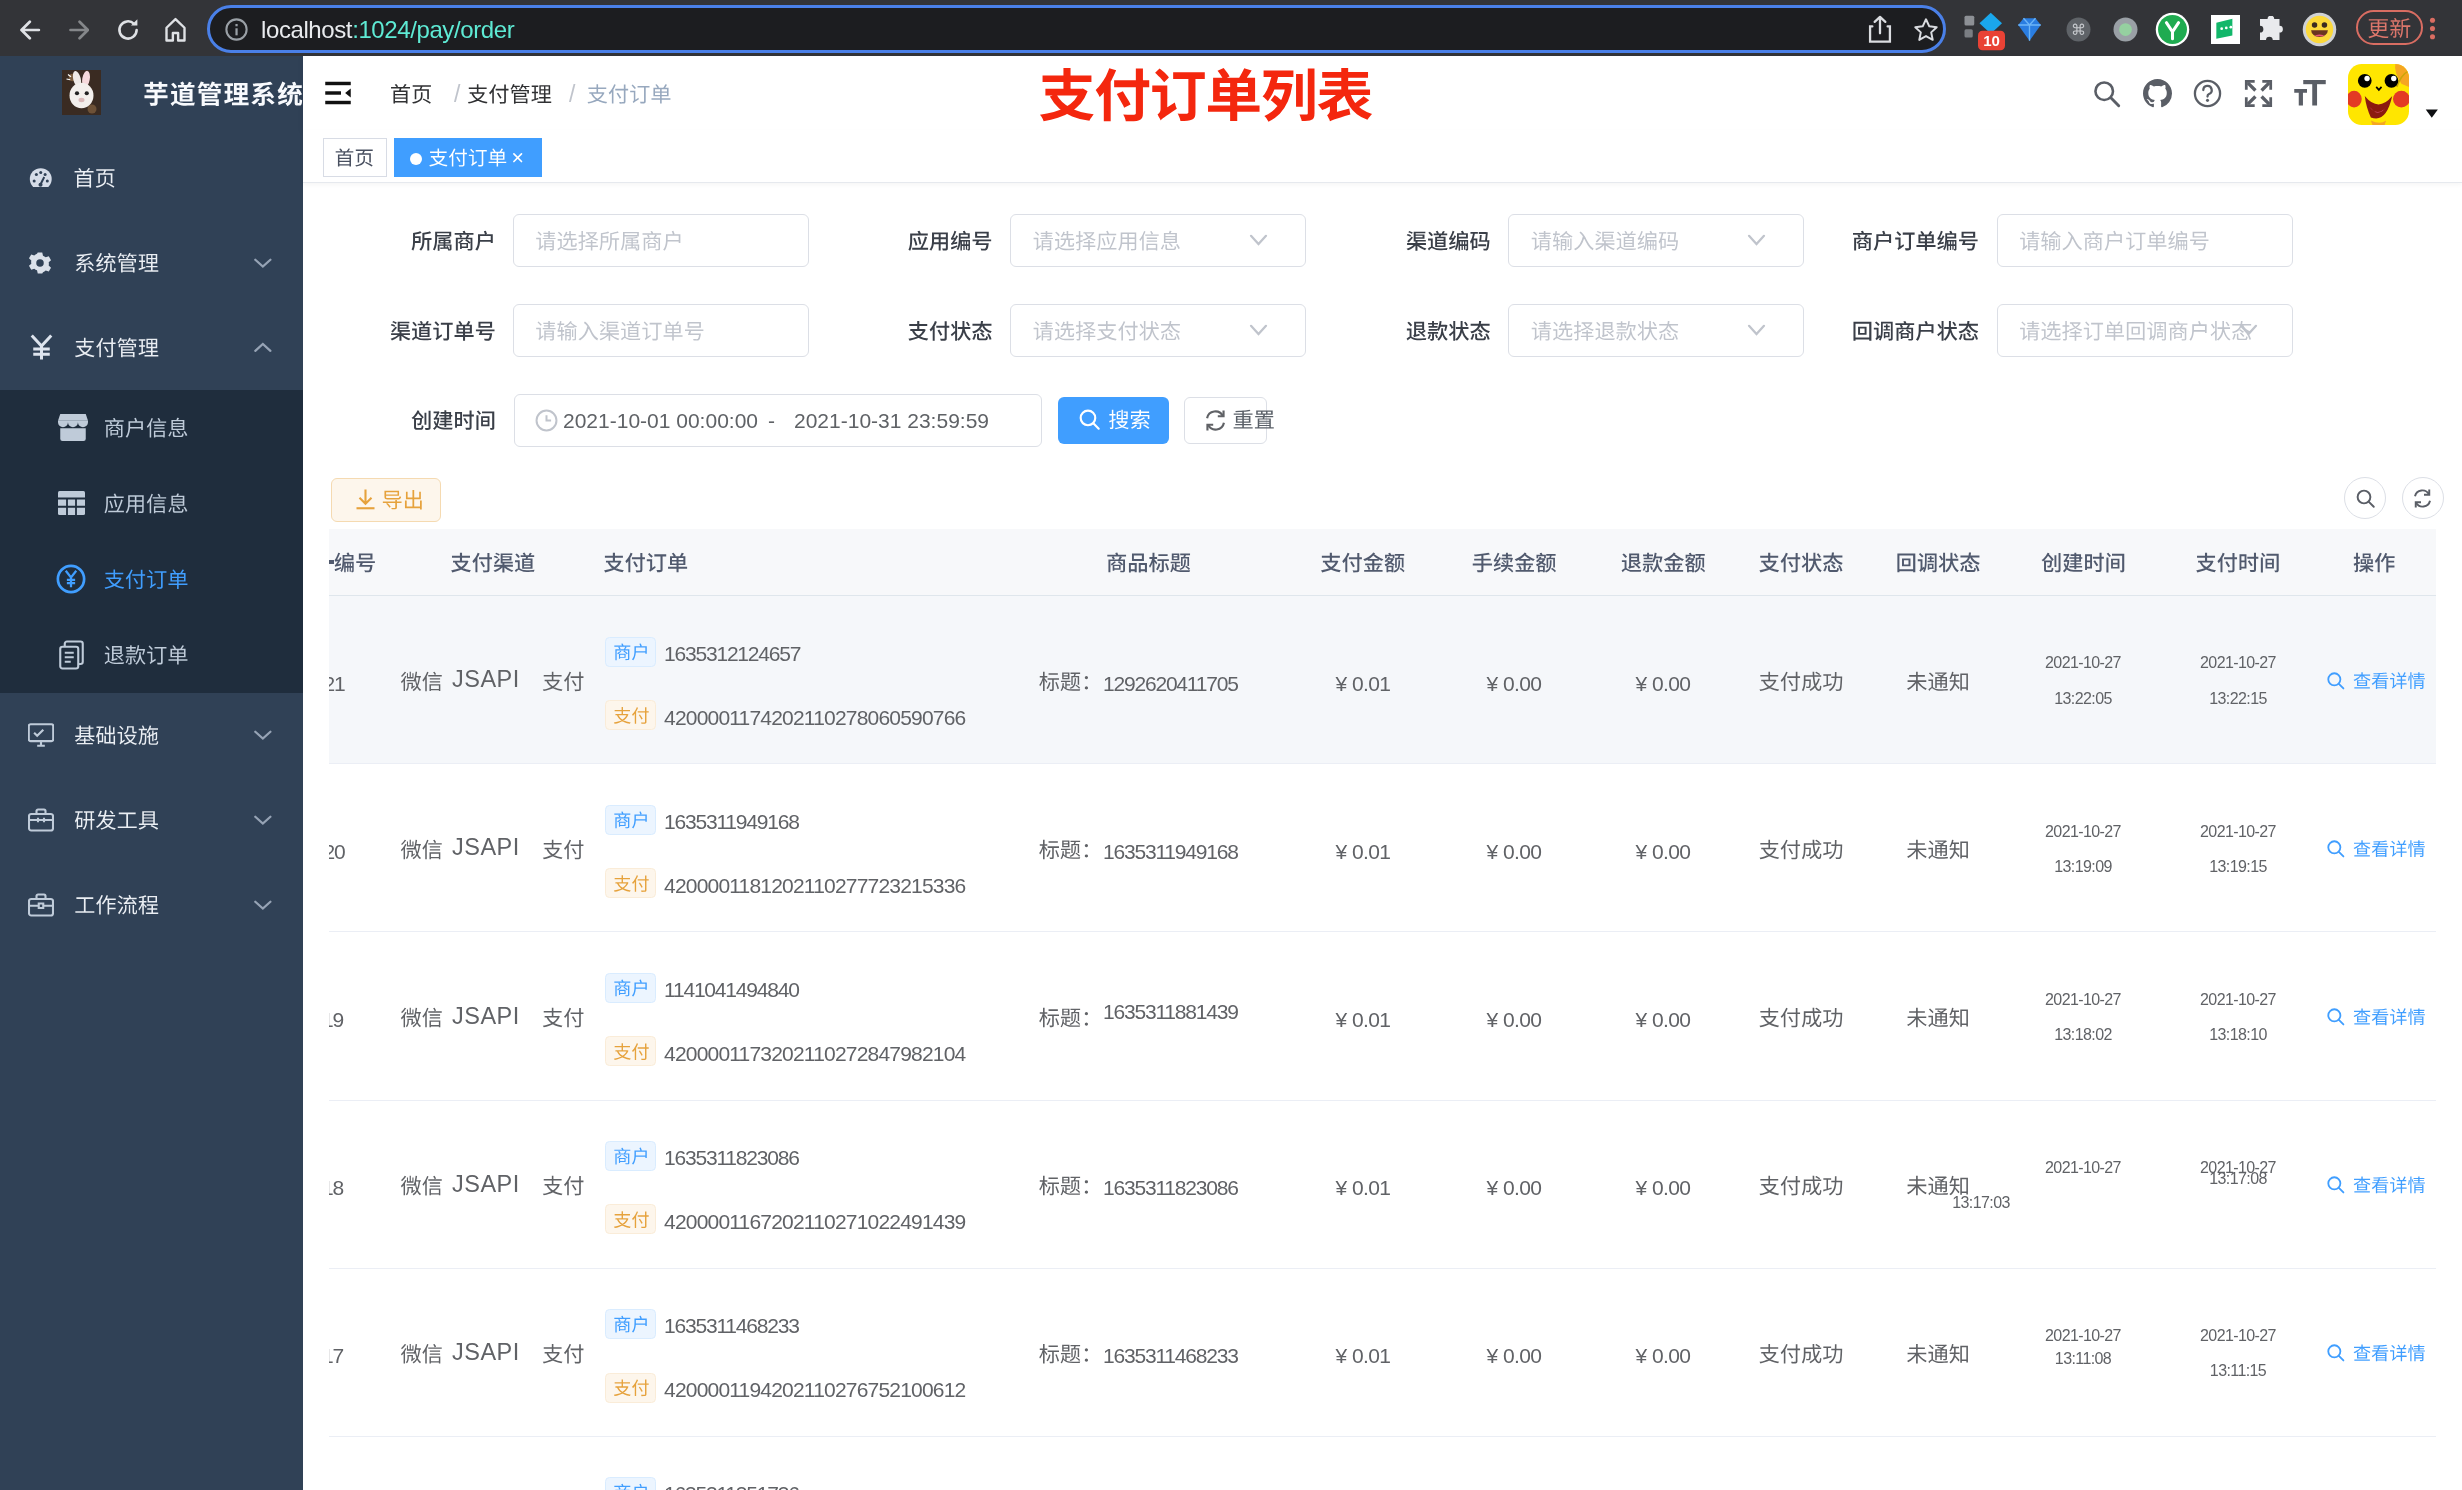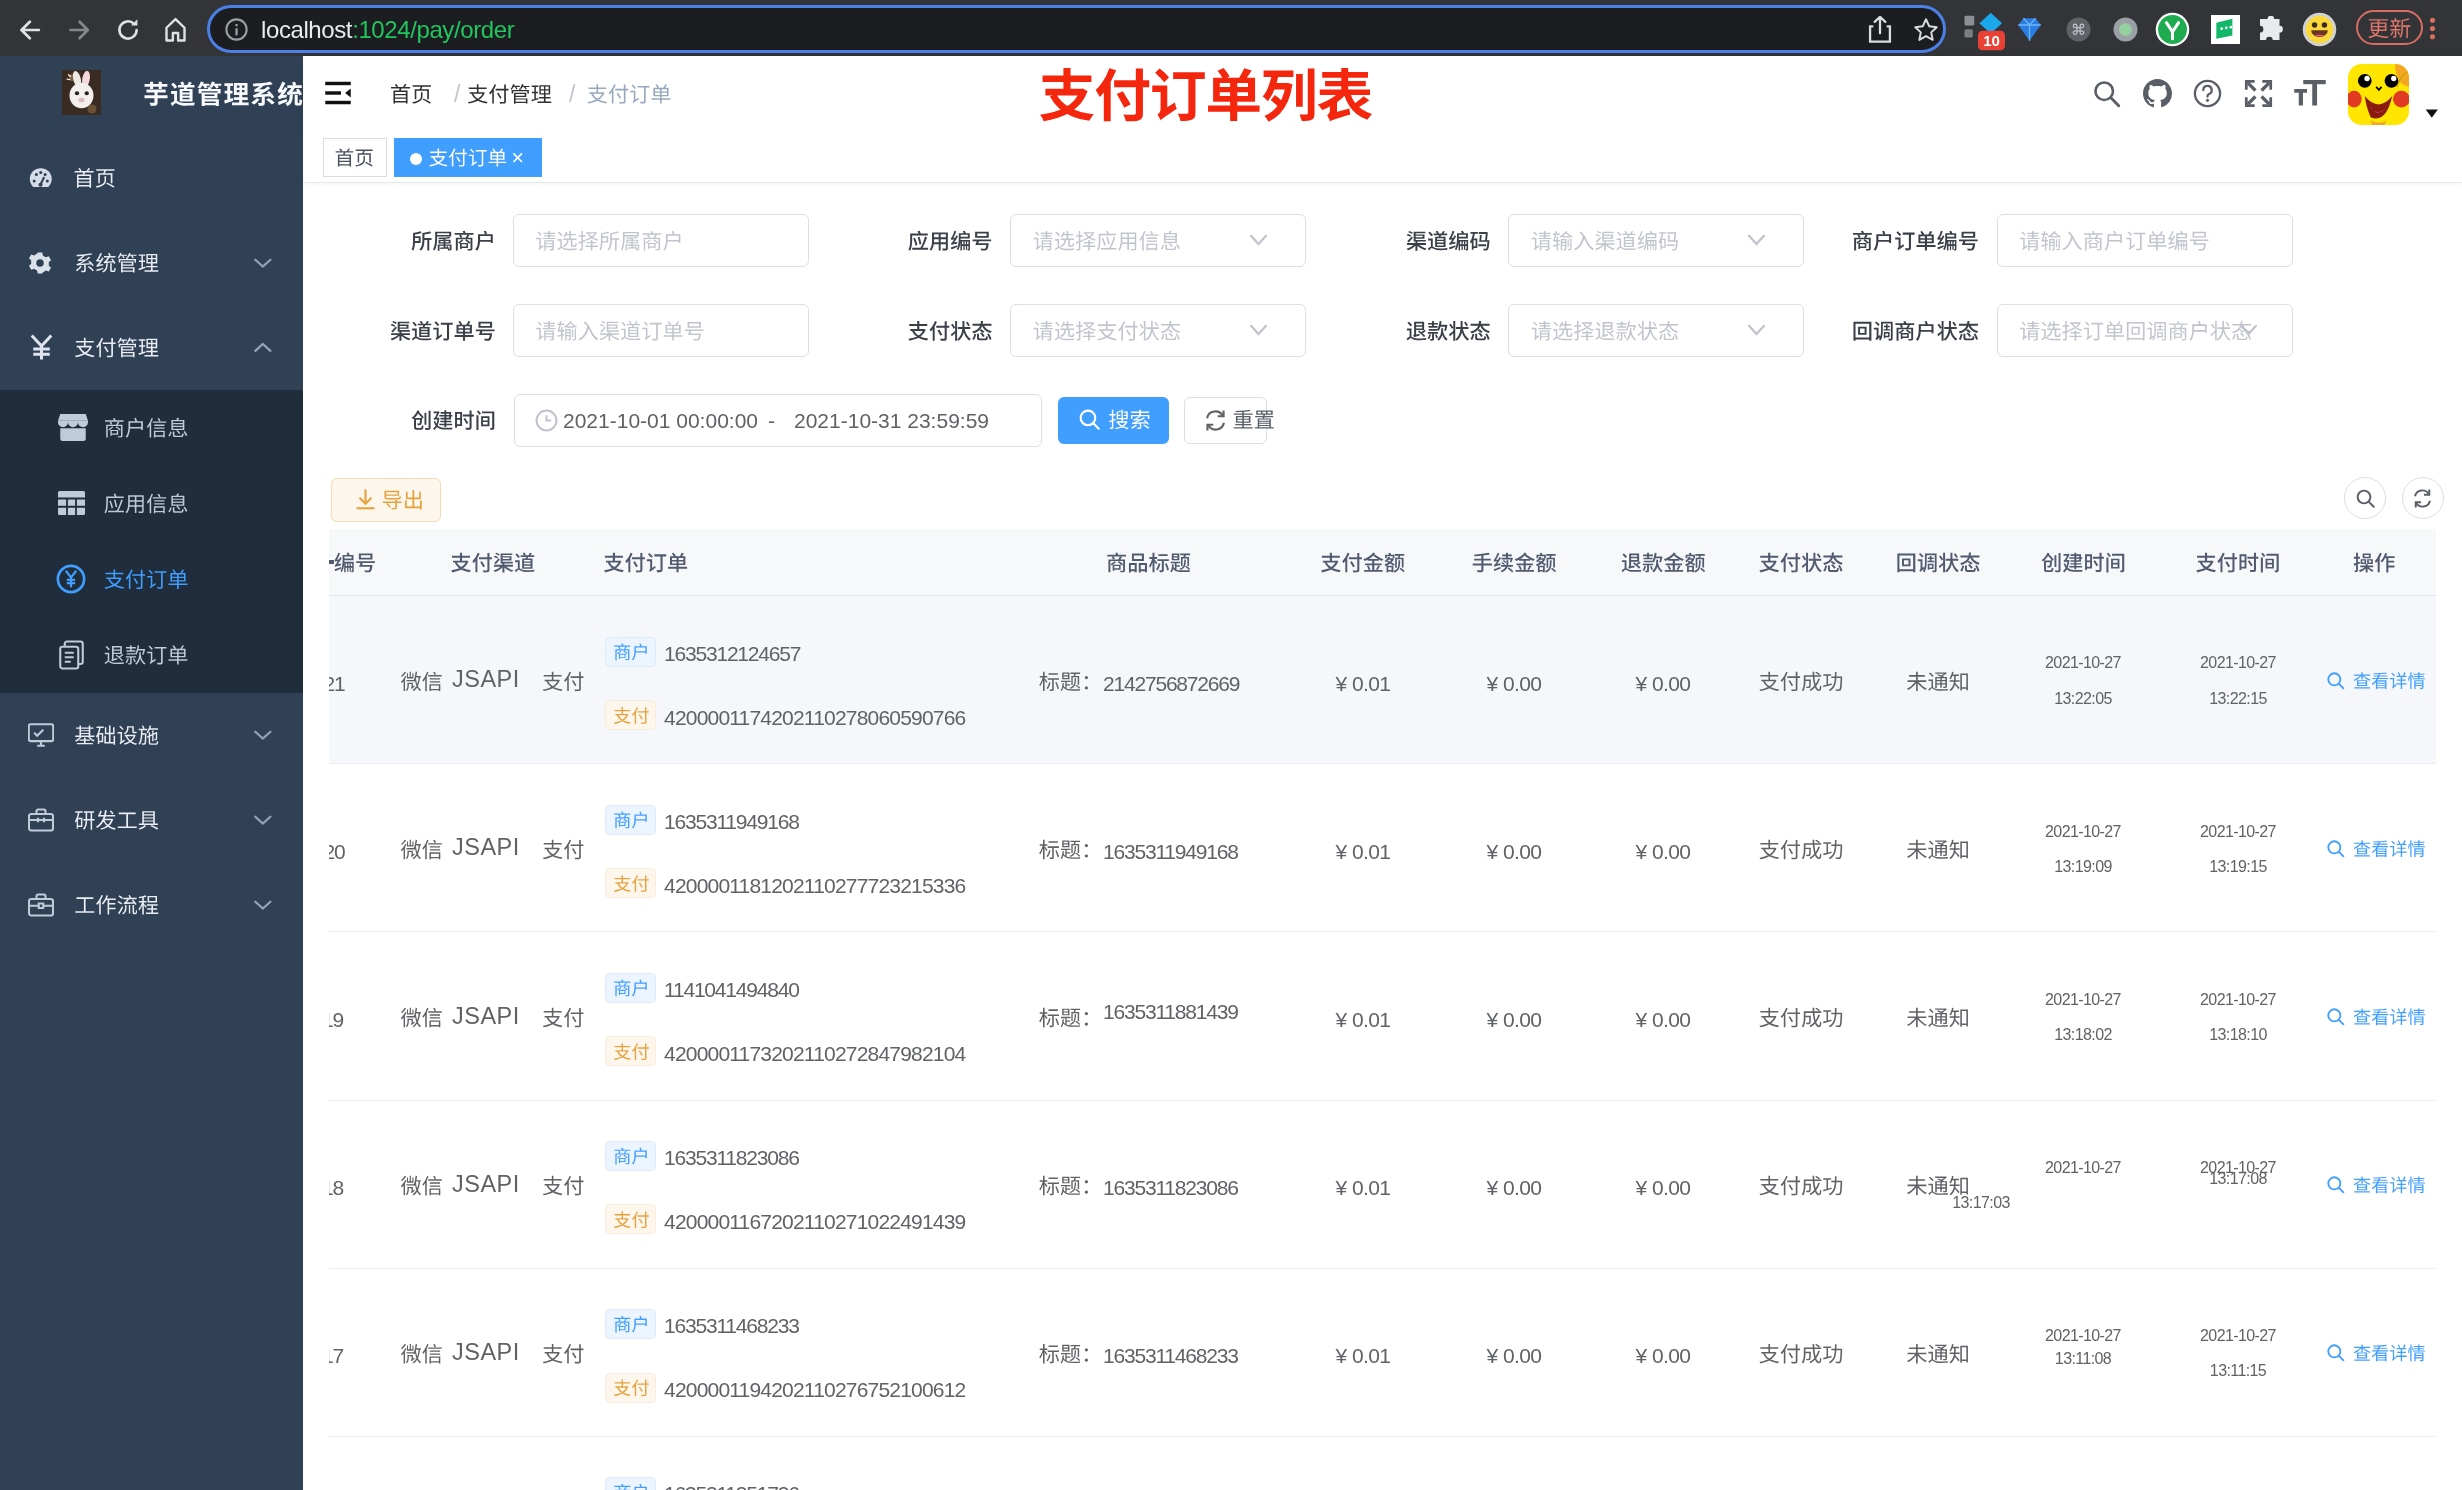--- a/index.html
+++ b/index.html
@@ -52,21 +52,21 @@
   <svg class="abs" style="left:165px;top:16.7px" width="21" height="26" viewBox="0 0 28 34">
       <path d="M2 14 L14 2.5 L26 14 V31 H17.5 V21 H10.5 V31 H2 Z" stroke="#dfe1e5" stroke-width="3.2" fill="none" stroke-linejoin="round"></path>
     </svg>
   <div id="pill"></div>
 
   <svg class="abs" style="left:225px;top:18px" width="23" height="23" viewBox="0 0 30 30">
       <circle cx="15" cy="15" r="13.2" stroke="#9aa0a6" stroke-width="2.7" fill="none"></circle>
       <rect x="13.6" y="13.4" width="2.9" height="9.2" fill="#9aa0a6"></rect>
       <rect x="13.6" y="7.8" width="2.9" height="3" fill="#9aa0a6"></rect>
     </svg>
-  <div class="t" style="left:261px;top:18px;font-size:24px;color:#e9ebee;font-weight:500;letter-spacing:-0.4px">localhost<span style="color:#22c55e">:1024/pay/order</span></div>
+  <div class="t" style="left:261px;top:18px;font-size:24px;color:#e9ebee;font-weight:500;letter-spacing:-0.4px">localhost<span style="color:#5eead4">:1024/pay/order</span></div>
 
   <svg class="abs" style="left:1867px;top:15px" width="26" height="29" viewBox="0 0 34 38">
       <path d="M17 3 V24 M10 9 L17 2.5 L24 9" stroke="#dadce0" stroke-width="3" fill="none" stroke-linecap="round" stroke-linejoin="round"></path>
       <path d="M7 15 H4 V35 H30 V15 H27" stroke="#dadce0" stroke-width="3" fill="none" stroke-linecap="round"></path>
     </svg>
 
   <svg class="abs" style="left:1913px;top:16.7px" width="26" height="26" viewBox="0 0 34 34">
       <path d="M17 3 L21.3 12.2 L31 13.4 L23.8 20.1 L25.8 29.9 L17 25 L8.2 29.9 L10.2 20.1 L3 13.4 L12.7 12.2 Z" stroke="#dadce0" stroke-width="2.6" fill="none" stroke-linejoin="round"></path>
     </svg>
 
@@ -370,21 +370,21 @@
   <div id="thead"></div>
 
   <div class="abs" style="left:0;top:558px;width:4.5px;height:4.5px;background:#515a6e"></div>
   <div class="trow" style="top:67px;background:#f5f7fa"></div>
 <div class="t num" style="left:-16px;top:144px">121</div>
 <div class="t" style="left:123px;top:139px;font-size:23.5px;letter-spacing:0.5px">JSAPI</div>
 <div class="minitag tag-blue" style="left:276px;top:108px"></div>
 <div class="t num" style="left:335px;top:114px">1635312124657</div>
 <div class="minitag tag-yel" style="left:276px;top:171px"></div>
 <div class="t lnum" style="left:335px;top:178px">4200001174202110278060590766</div>
-<div class="t num" style="left:774px;top:144px">2142756872669</div>
+<div class="t num" style="left:774px;top:144px">1292620411705</div>
 <div class="t ctr amt" style="left:1034px;top:144px">¥ 0.01</div>
 <div class="t ctr amt" style="left:1185px;top:144px">¥ 0.00</div>
 <div class="t ctr amt" style="left:1334px;top:144px">¥ 0.00</div>
 <div class="t ctr date" style="left:1754px;top:126px">2021-10-27</div>
 <div class="t ctr date" style="left:1754px;top:162px">13:22:05</div>
 <div class="t ctr date" style="left:1909px;top:126px">2021-10-27</div>
 <div class="t ctr date" style="left:1909px;top:162px">13:22:15</div>
 <svg class="abs" style="left:1997px;top:142px" width="19.7" height="19.7" viewBox="0 0 26 26">
       <circle cx="11" cy="11" r="8" stroke="#409eff" stroke-width="2.4" fill="none"></circle>
       <path d="M17 17 L23 23" stroke="#409eff" stroke-width="2.4" stroke-linecap="round"></path>

